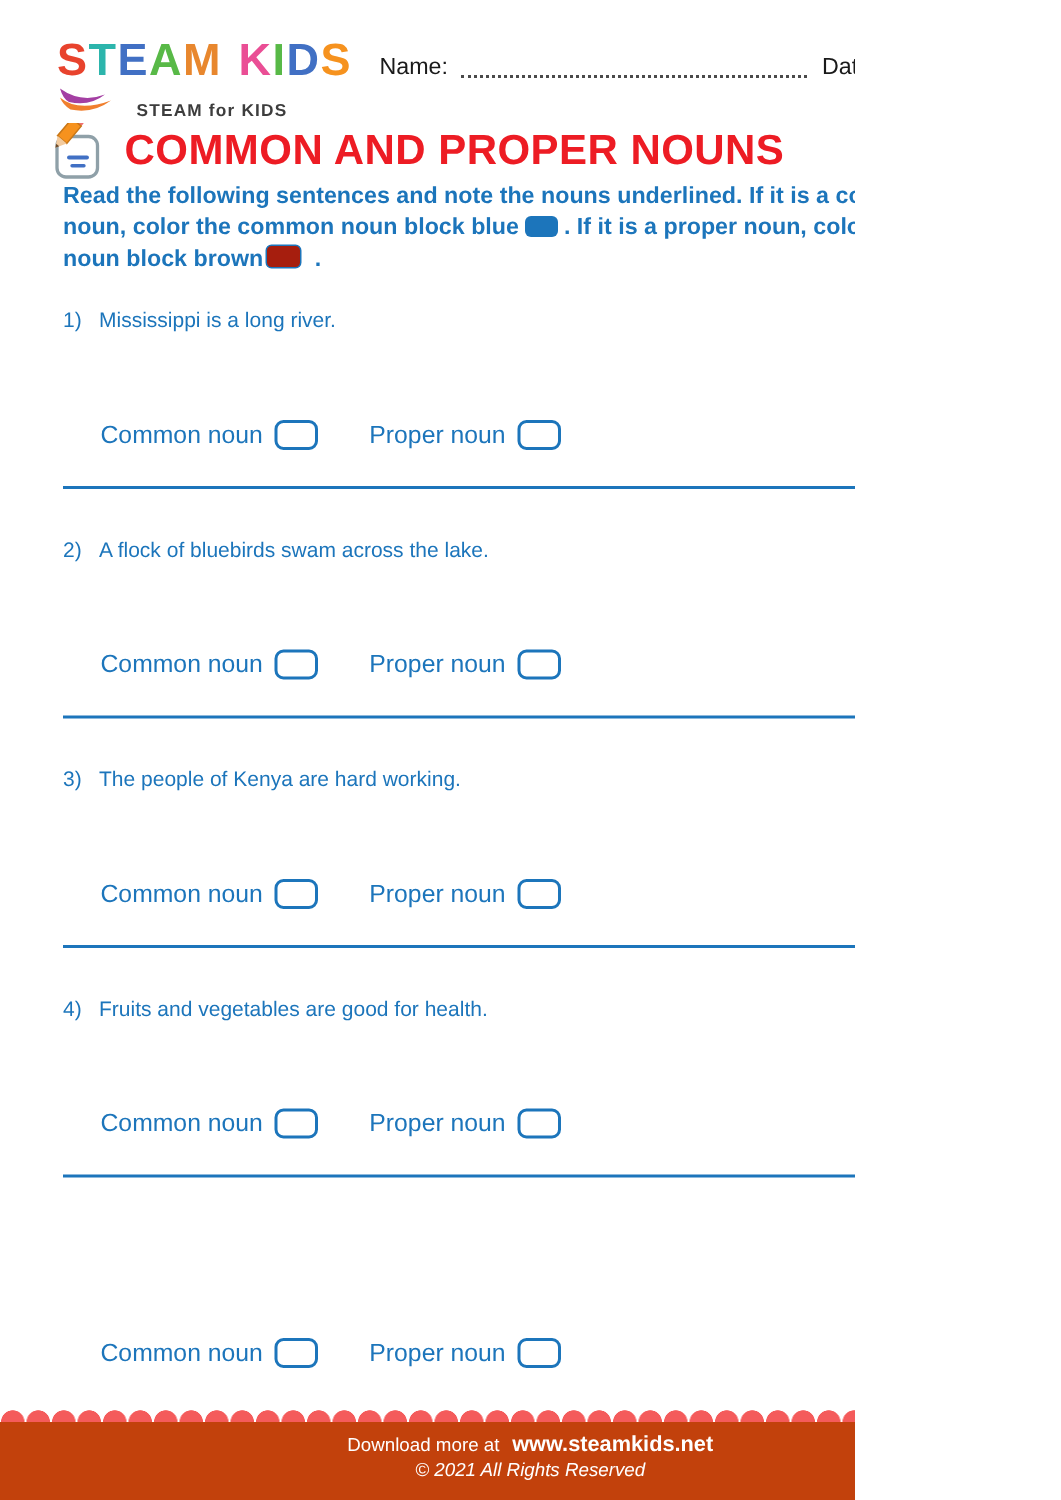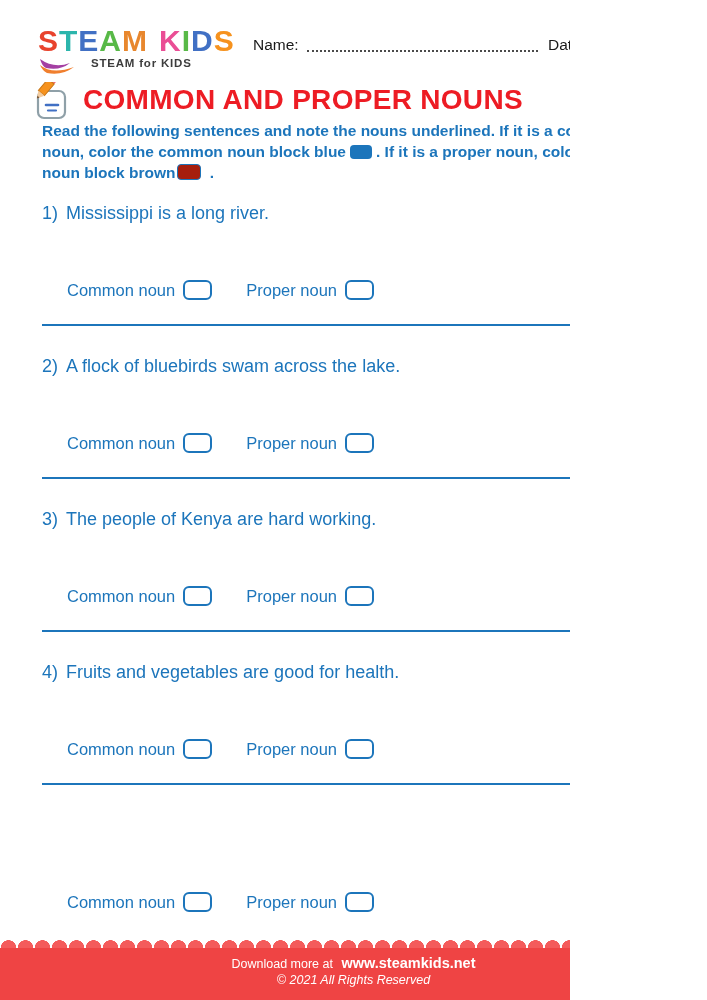--- a/index.html
+++ b/index.html
@@ -6,21 +6,21 @@
   .page {
     position:relative; width:570px; height:1000px; background:#ffffff;
     font-family:"Liberation Sans", sans-serif; overflow:hidden;
   }
 
   
   .logo { position:absolute; left:38px; top:26px; }
   .logo-text { font-weight:900; font-size:30px; line-height:1; letter-spacing:1px; }
   .logo-text span { display:inline-block; }
   .logo-text .gap { margin-left:11px; }
-  .logo-sub { display:flex; align-items:flex-start; margin-top:1px; }
+  .logo-sub { display:flex; align-items:flex-end; margin-top:1px; }
   .logo-sub .subtitle { font-size:11.5px; font-weight:bold; color:#3d3d3d; letter-spacing:0.8px; margin-left:5px; }
 
   
   .namedate { position:absolute; left:253px; top:36px; width:430px; display:flex; align-items:flex-end; font-size:15.5px; color:#1a1a1a; }
   .nd-label { flex:0 0 auto; padding-bottom:1px; }
   .dotline { border-bottom:2px dotted #4a4a4a; height:14px; }
   .name-line { flex:1 1 auto; margin:0 10px 3px 8px; }
   .date-line { flex:0 0 90px; margin:0 0 3px 8px; }
 
   
@@ -29,21 +29,21 @@
 
   
   .book-icon { position:absolute; left:606px; top:54px; }
 
   
   .instructions { position:absolute; left:42px; top:120px; width:624px; color:#1c75bb; font-weight:bold; font-size:15.5px; line-height:21px; }
   .color-block { display:inline-block; width:22px; height:14px; border-radius:4px; vertical-align:-2px; margin:0 4px 0 4px; }
   .color-block.brown { border:1px solid #1c75bb; margin-left:2px; }
 
   
-  .question { position:absolute; left:42px; color:#1c75bb; font-size:18px; line-height:20px; }
+  .question { position:absolute; left:42px; color:#1c75bb; font-size:14px; line-height:20px; }
   .q-num { display:inline-block; width:24px; }
   .answers { position:absolute; left:67px; display:flex; gap:34px; align-items:center; color:#1c75bb; font-size:16.5px; }
   .answer-group { display:flex; align-items:center; gap:8px; }
   .checkbox { width:25px; height:16px; border:2px solid #1c75bb; border-radius:6px; background:#ffffff; display:inline-block; }
   .divider { position:absolute; left:42px; width:618px; border-top:2px solid #1c75bb; }
 
   
   .scallops {
     position:absolute; left:0; bottom:52px; width:707px; height:10px;
     background-image:radial-gradient(circle 8px at 8.5px 10px, #f45b5b 95%, rgba(244,91,91,0) 100%);
@@ -194,21 +194,21 @@
       <span>Common noun</span>
       <span class="checkbox"></span>
     </div>
     <div class="answer-group">
       <span>Proper noun</span>
       <span class="checkbox"></span>
     </div>
   </div>
 
   <div class="scallops"></div>
-  <div class="footer" style="background-color: #ef4444; text-align: center;">
+  <div class="footer" style="background-color: #c2410c; text-align: center;">
     <div class="footer-line1">
       <span>Download more at</span>
       <span class="site">www.steamkids.net</span>
     </div>
     <div class="footer-line2">© 2021 All Rights Reserved</div>
   </div>
 
 </div>
 
 </body></html>

